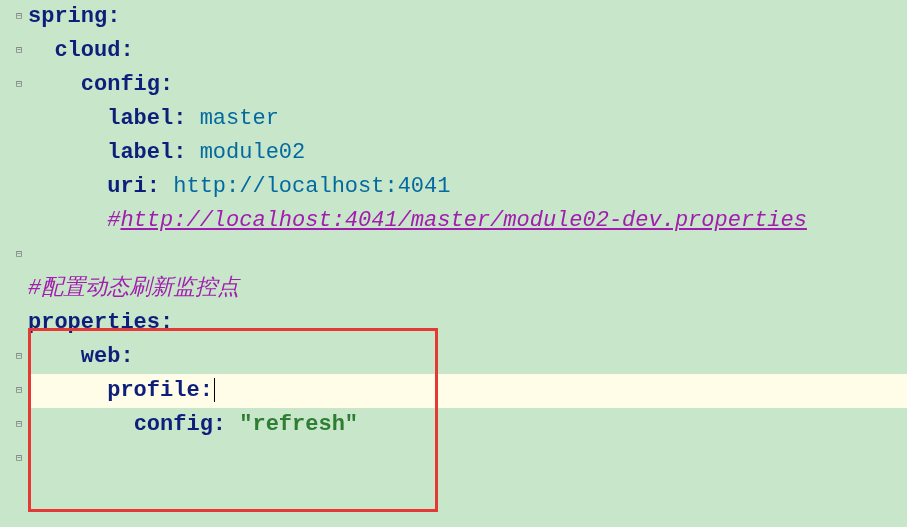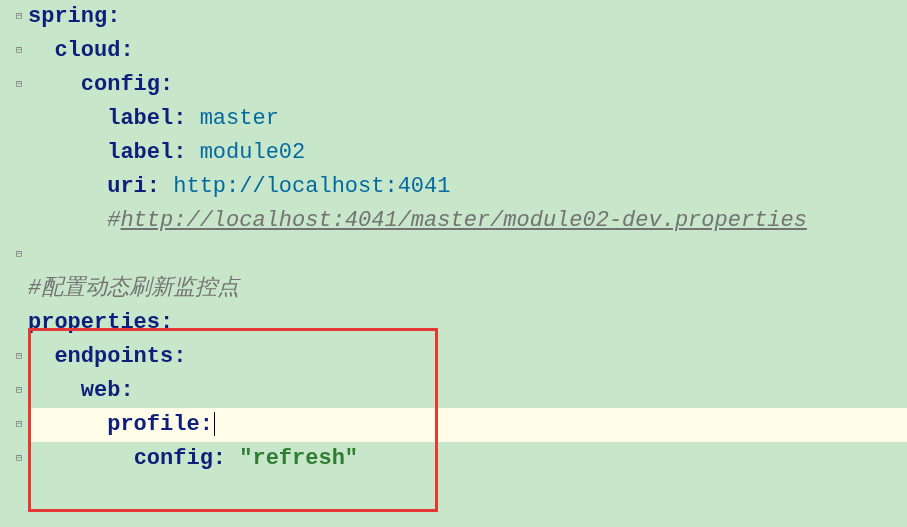--- a/index.html
+++ b/index.html
@@ -51,21 +51,21 @@
       z-index: 0;
     }
     .line-content {
       position: relative;
       z-index: 1;
     }
     .key { color: #0d1f7a; font-weight: bold; }
     .colon { color: #0d1f7a; font-weight: bold; }
     .value-plain { color: #0369a1; font-weight: normal; }
     .value-string { color: #2e7d32; font-weight: bold; }
-    .comment { color: #737373; font-style: italic; font-weight: normal; }
+    .comment { color: #a21caf; font-style: italic; font-weight: normal; }
     .comment-underline { text-decoration: underline; }
     .annotation-box {
       position: absolute;
       border: 3px solid #e53935;
       z-index: 5;
       pointer-events: none;
     }
     .cursor {
       display: inline-block;
       width: 1px;
@@ -93,19 +93,18 @@
     <div class="line"><span class="line-content"><span class="key">spring</span><span class="colon">:</span></span></div>
     <div class="line"><span class="line-content">  <span class="key">cloud</span><span class="colon">:</span></span></div>
     <div class="line"><span class="line-content">    <span class="key">config</span><span class="colon">:</span></span></div>
     <div class="line"><span class="line-content">      <span class="key">label</span><span class="colon">:</span> <span class="value-plain">master</span></span></div>
     <div class="line"><span class="line-content">      <span class="key">label</span><span class="colon">:</span> <span class="value-plain">module02</span></span></div>
     <div class="line"><span class="line-content">      <span class="key">uri</span><span class="colon">:</span> <span class="value-plain">http://localhost:4041</span></span></div>
     <div class="line"><span class="line-content">      <span class="comment">#<span class="comment-underline">http://localhost:4041/master/module02-dev.properties</span></span></span></div>
     <div class="line"><span class="line-content">&nbsp;</span></div>
     <div class="line"><span class="line-content"><span class="comment">#配置动态刷新监控点</span></span></div>
     <div class="line"><span class="line-content"><span class="key">properties</span><span class="colon">:</span></span></div>
-    <div class="line"><span class="line-content">  <span class="key">endpoints</span><span class="colon">:</span></span></div>
     <div class="line"><span class="line-content">    <span class="key">web</span><span class="colon">:</span></span></div>
     <div class="line"><div class="line-highlight"></div><span class="line-content">      <span class="key">profile</span><span class="colon">:</span><span class="cursor"></span></span></div>
     <div class="line"><span class="line-content">        <span class="key">config</span><span class="colon">:</span> <span class="value-string">"refresh"</span></span></div>
   </div>
 
 <div class="annotation-box" id="annotation-box" style="top: 328px; left: 28px; width: 410px; height: 184px;"></div>
 
 </body></html>

